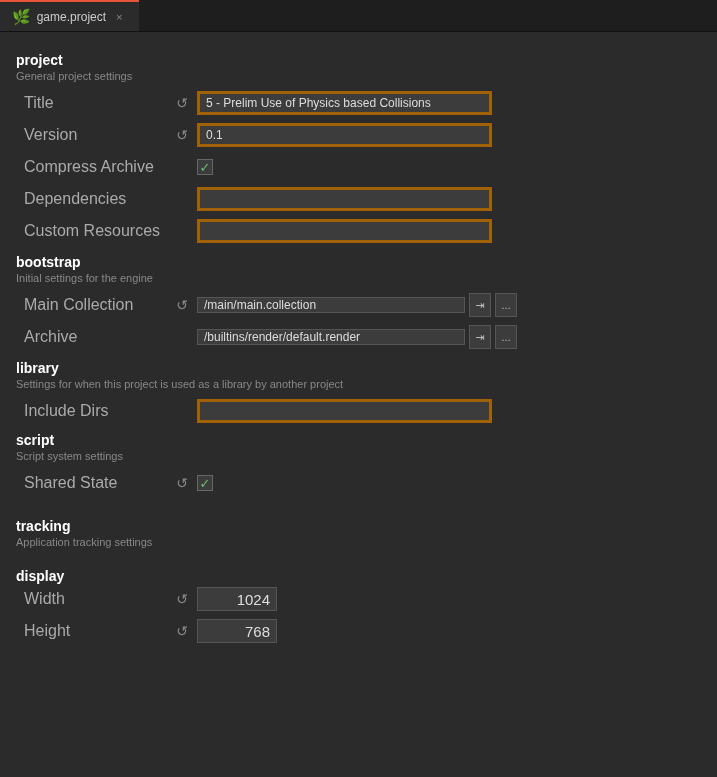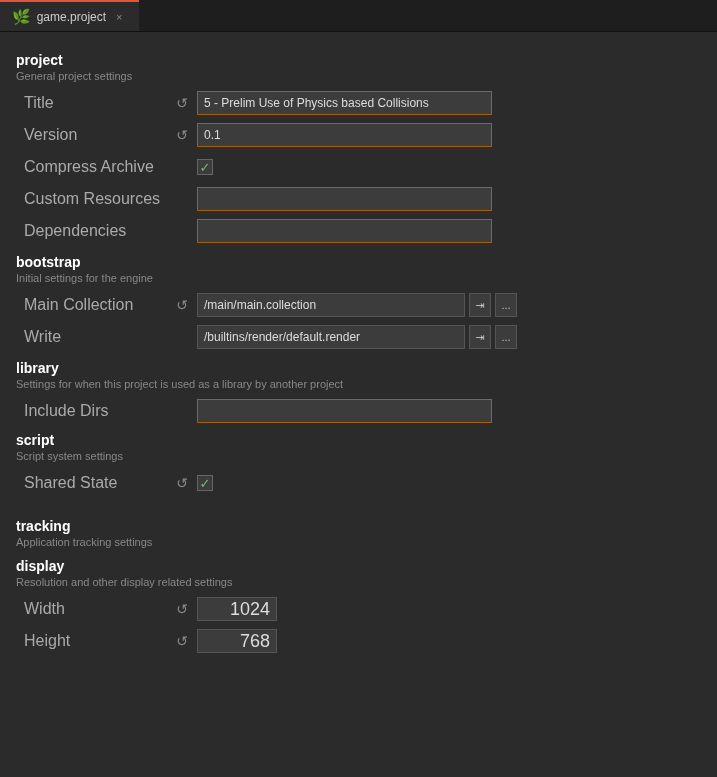--- a/index.html
+++ b/index.html
@@ -87,36 +87,36 @@
       justify-content: center;
       margin-right: 4px;
       flex-shrink: 0;
     }
 
     
     .field-input {
       flex: 1;
       max-width: 295px;
       background: #3c3c3c;
-      border: 1px solid #a16207;
+      border: 3px solid #a16207;
       color: #ddd;
       font-size: 12px;
       padding: 3px 6px;
       height: 24px;
       outline: none;
     }
 
     
     .field-input-number {
       width: 80px;
       max-width: 80px;
       background: #3c3c3c;
       border: 1px solid #555;
       color: #ddd;
-      font-size: 18px;
+      font-size: 15px;
       padding: 3px 6px;
       height: 24px;
       text-align: right;
       outline: none;
     }
 
     
     .field-checkbox {
       width: 16px;
       height: 16px;
@@ -145,21 +145,21 @@
       max-width: 320px;
       gap: 4px;
     }
     .path-input {
       flex: 1;
       background: #3c3c3c;
       border: 1px solid #555;
       color: #ddd;
       font-size: 12px;
       padding: 3px 6px;
-      height: 24px;
+      height: 16px;
       outline: none;
     }
     .path-btn {
       width: 22px;
       height: 24px;
       background: #3c3c3c;
       border: 1px solid #555;
       color: #bbb;
       font-size: 11px;
       cursor: pointer;
@@ -210,27 +210,27 @@
 
     <div class="field-row">
       <span class="field-label">Compress Archive</span>
       <div style="width:26px;"></div>
       <div class="field-checkbox checked">
         <span class="checkmark">✓</span>
       </div>
     </div>
 
     <div class="field-row">
+      <span class="field-label">Dependencies</span>
+      <div style="width:26px;"></div>
+      <input class="field-input" type="text" value="" style="">
+    </div>
+
+    <div class="field-row">
       <span class="field-label">Custom Resources</span>
-      <div style="width:26px;"></div>
-      <input class="field-input" type="text" value="" style="">
-    </div>
-
-    <div class="field-row">
-      <span class="field-label">Dependencies</span>
       <div style="width:26px;"></div>
       <input class="field-input" type="text" value="" style="">
     </div>
   </div>
 
   <div style="margin-top:10px;">
     <div class="section-title">bootstrap</div>
     <div class="section-subtitle">Initial settings for the engine</div>
 
     <div class="field-row">
@@ -239,21 +239,21 @@
           <span class="reset-icon"></span>
         </button>
       <div class="path-row">
         <input class="path-input" type="text" value="/main/main.collection" style="">
         <button class="path-btn">⇥</button>
         <button class="path-btn">...</button>
       </div>
     </div>
 
     <div class="field-row">
-      <span class="field-label">Write</span>
+      <span class="field-label">Archive</span>
       <div style="width:26px;"></div>
       <div class="path-row">
         <input class="path-input" type="text" value="/builtins/render/default.render" style="">
         <button class="path-btn">⇥</button>
         <button class="path-btn">...</button>
       </div>
     </div>
   </div>
 
   <div style="margin-top:10px;">
@@ -281,23 +281,22 @@
       </div>
     </div>
   </div>
 
   <div style="margin-top:22px;">
     <div class="section-title">tracking</div>
     <div class="section-subtitle">Application tracking settings</div>
 
   </div>
 
-  <div style="margin-top:10px;">
+  <div style="margin-top:20px;">
     <div class="section-title">display</div>
-    <div class="section-subtitle">Resolution and other display related settings</div>
 
     <div class="field-row">
       <span class="field-label">Width</span>
       <button class="reset-btn">
           <span class="reset-icon"></span>
         </button>
       <input class="field-input-number" type="text" value="1024" style="">
     </div>
 
     <div class="field-row">

